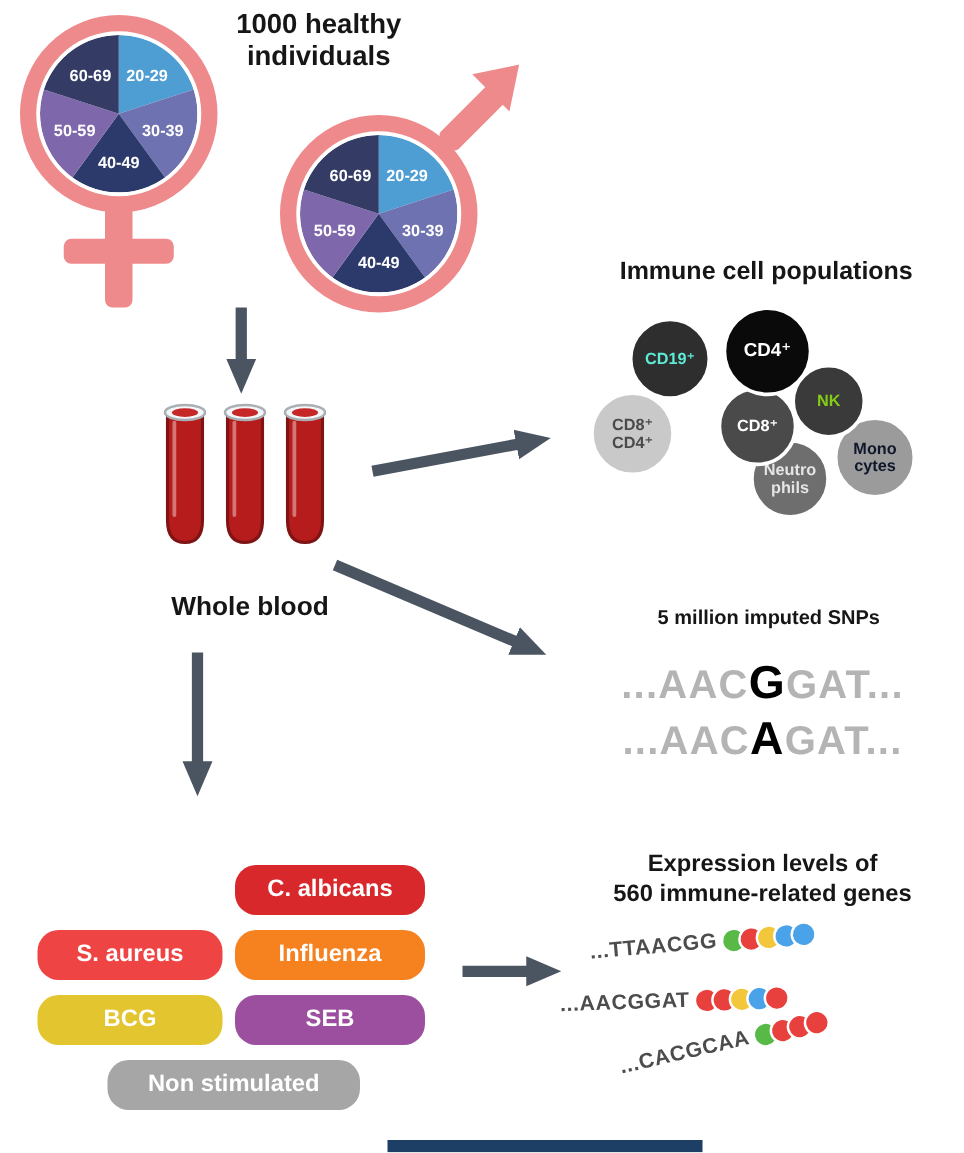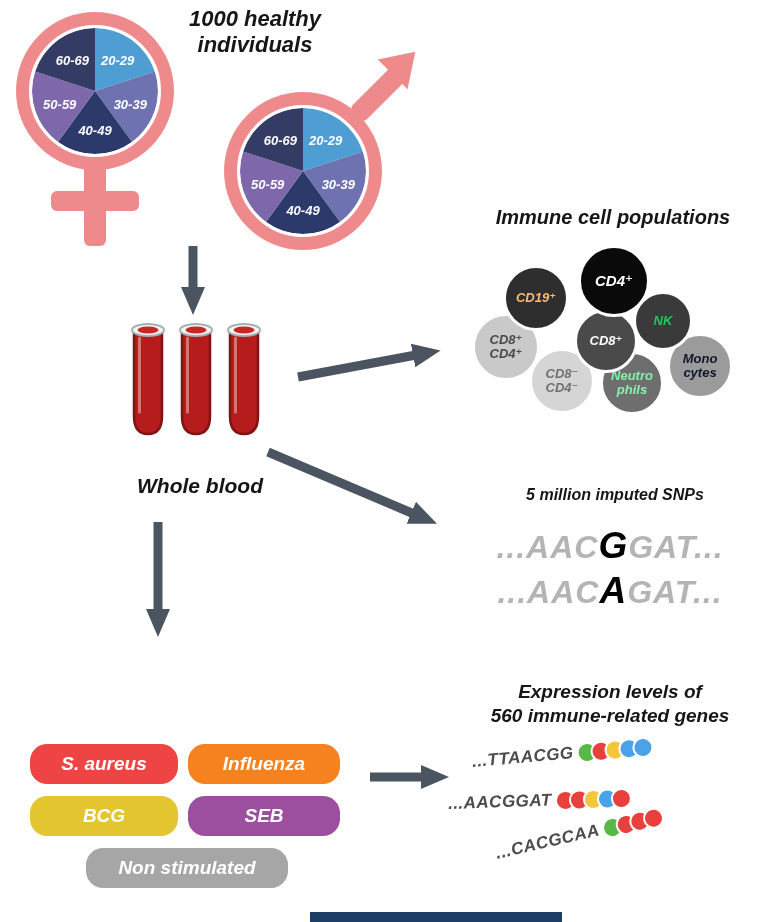--- a/index.html
+++ b/index.html
@@ -1,17 +1,17 @@
 <!DOCTYPE html>
 <html><head>
 <meta charset="utf-8">
 <style>
   html,body{margin:0;padding:0;background:#fff;}
   .canvas{position:relative;width:771px;height:922px;background:#fff;overflow:hidden;
-          font-family:"Liberation Sans","DejaVu Sans",sans-serif;font-style:italic;}
+          font-family:"Liberation Sans","DejaVu Sans",sans-serif;}
   .abs{position:absolute;}
   .ttl{font-weight:bold;color:#161616;text-align:center;}
   .prelines{white-space:pre-line;}
 
   
   .ring{position:absolute;width:158px;height:158px;border:13px solid #ef8a8c;border-radius:50%;
         box-sizing:border-box;background:#fff;}
   .pie{position:absolute;width:126px;height:126px;border-radius:50%;overflow:hidden;}
   .pie svg{display:block;width:100%;height:100%;}
   .pie-label{position:absolute;transform:translate(-50%,-50%);color:#fff;font-weight:bold;
@@ -129,39 +129,38 @@
       <ellipse cx="18" cy="10" rx="10.5" ry="3.5" fill="#c62828"></ellipse>
     </g>
   </svg>
 
   <div class="abs ttl" style="left:92px;top:474px;width:216px;font-size:21px;">Whole blood</div>
 
   <div class="abs ttl" style="left:460px;top:206px;width:306px;font-size:20px;">Immune cell populations</div>
   <div class="abs" style="left:460px;top:240px;width:306px;height:190px;">
     <div class="cell" style="left: 12px; top: 73px; width: 68px; height: 68px; background-color: rgb(201, 201, 201); color: rgb(74, 74, 74);">CD8⁺
 CD4⁺</div>
-    <div class="cell" style="left: 43px; top: 25px; width: 66px; height: 66px; background-color: rgb(46, 46, 46); color: #fdba74;">CD19⁺</div>
-    <div class="cell" style="left: 69px; top: 108px; width: 66px; height: 66px; background-color: rgb(213, 213, 213); color: rgb(112, 112, 112);">CD8⁻
-CD4⁻</div>
+    <div class="cell" style="left: 43px; top: 14px; width: 66px; height: 66px; background-color: rgb(46, 46, 46); color: #5eead4;">CD19⁺</div>
     <div class="cell" style="left: 207px; top: 93px; width: 66px; height: 66px; background-color: rgb(155, 155, 155); color: #0f172a;">Mono
 cytes</div>
-    <div class="cell" style="left: 140px; top: 111px; width: 64px; height: 64px; background-color: rgb(110, 110, 110); color: #86efac;">Neutro
+    <div class="cell" style="left: 140px; top: 111px; width: 64px; height: 64px; background-color: rgb(110, 110, 110); color: #e5e5e5;">Neutro
 phils</div>
-    <div class="cell" style="left: 173px; top: 51px; width: 60px; height: 60px; background-color: rgb(58, 58, 58); color: #22c55e;">NK</div>
+    <div class="cell" style="left: 173px; top: 51px; width: 60px; height: 60px; background-color: rgb(58, 58, 58); color: #84cc16;">NK</div>
     <div class="cell" style="left: 114px; top: 69px; width: 64px; height: 64px; background-color: rgb(74, 74, 74); color: rgb(255, 255, 255);">CD8⁺</div>
     <div class="cell" style="left: 118px; top: 5px; width: 72px; height: 72px; font-size: 15px; background-color: rgb(10, 10, 10); color: rgb(255, 255, 255);">CD4⁺</div>
   </div>
 
   <div class="abs ttl" style="left:468px;top:486px;width:294px;font-size:16px;">5 million imputed SNPs</div>
   <div class="abs" style="left:452px;top:524px;width:316px;">
     <div class="snp-line"><span>...AAC</span><span class="snp-var">G</span><span>GAT...</span></div>
     <div class="snp-line"><span>...AAC</span><span class="snp-var">A</span><span>GAT...</span></div>
   </div>
 
   <div class="abs" style="left:28px;top:686px;width:352px;height:210px;">
+    <div class="stim" style="left: 160px; top: 6px; width: 152px; background-color: rgb(216, 40, 44);">C. albicans</div>
     <div class="stim" style="left: 2px; top: 58px; width: 148px; background-color: #ef4444;">S. aureus</div>
     <div class="stim" style="left: 160px; top: 58px; width: 152px; background-color: rgb(245, 129, 31);">Influenza</div>
     <div class="stim" style="left: 2px; top: 110px; width: 148px; background-color: rgb(227, 197, 47);">BCG</div>
     <div class="stim" style="left: 160px; top: 110px; width: 152px; background-color: rgb(156, 79, 159);">SEB</div>
     <div class="stim" style="left: 58px; top: 162px; width: 202px; background-color: rgb(166, 166, 166);">Non stimulated</div>
   </div>
 
   <div class="abs ttl prelines" style="left:452px;top:680px;width:316px;font-size:19px;line-height:1.25;">Expression levels of
 560 immune-related genes</div>
   <div class="abs" style="left:446px;top:740px;width:322px;height:178px;">

